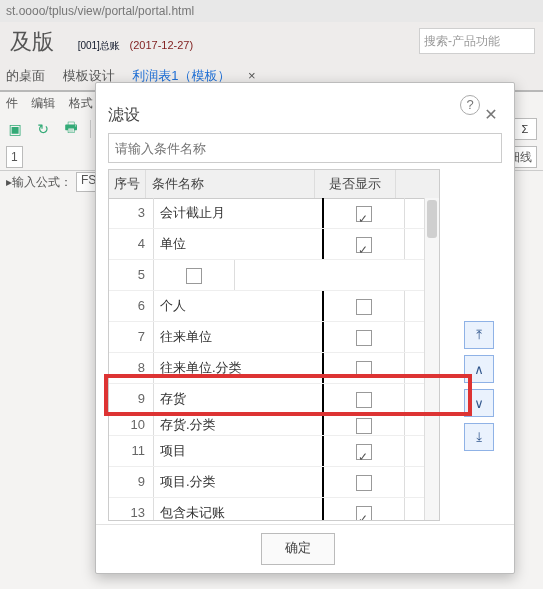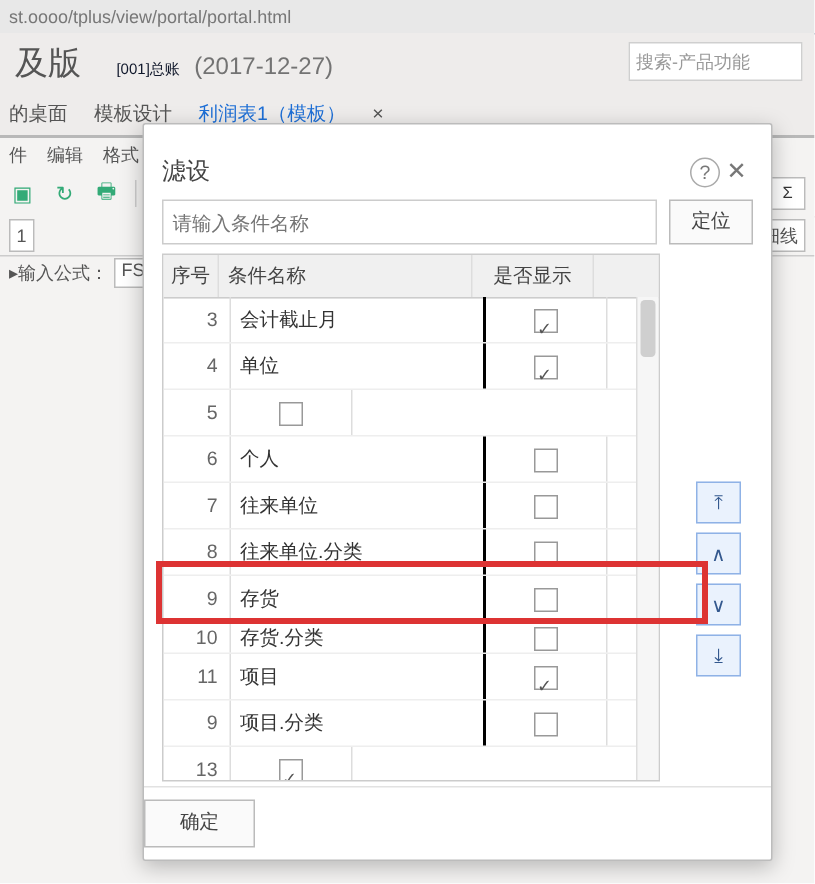--- a/index.html
+++ b/index.html
@@ -33,21 +33,21 @@
   .topbar {
     position: absolute;
     top: 22px; left: 0; right: 0;
     height: 40px;
     background: #eeeceb;
     padding-left: 10px;
     line-height: 40px;
   }
   .topbar .title { font-size: 22px; color: #555; }
   .topbar .sub   { font-size: 10px; color: #0f172a; margin-left: 20px; }
-  .topbar .date  { font-size: 16px; color: #737373; margin-left: 6px; }
+  .topbar .date  { font-size: 11px; color: #7f1d1d; margin-left: 6px; }
   .searchbox {
     position: absolute;
     right: 8px; top: 28px;
     width: 110px; height: 24px;
     border: 1px solid #cfcfcf;
     background: #fff;
     font-size: 12px;
     padding-left: 4px;
     line-height: 24px;
     color: #999;
@@ -131,21 +131,21 @@
     width:418px; height:490px;
     background:#fff;
     border:1px solid #bcbcbc;
     box-shadow:0 4px 14px rgba(0,0,0,.25);
     border-radius:2px;
   }
   .dlg-head {
     height:40px; line-height:40px;
     padding:12px 12px;
     font-size:16px; color:#444;
-    display:flex; align-items:center;
+    display:flex; align-items:flex-start;
   }
   .dlg-head .sp { flex:1; }
   .dlg-head .ico { width:22px; text-align:center; color:#777; font-size:16px; cursor:pointer; }
   .dlg-body {
     position:absolute; top:40px; left:0; right:0; bottom:48px;
     padding:10px 12px 0 12px;
   }
   .row1 { display:flex; align-items:center; margin-bottom:8px; }
   .row1 input {
     flex:1; height:26px; border:1px solid #ccc; padding-left:6px; font-size:13px;
@@ -211,21 +211,21 @@
     left:8px; top:251px;
     width:368px; height:42px;
     border:4px solid #d33;
     box-sizing:border-box;
     pointer-events:none;
   }
 
   .dlg-foot {
     position:absolute; left:0; right:0; bottom:0; height:48px;
     border-top:1px solid #e2e2e2;
-    display:flex; justify-content:space-between; align-items:center;
+    display:flex; justify-content:center; align-items:center;
     padding-right:14px; gap:10px;
   }
   .fbtn {
     width:72px; height:30px; line-height:28px; text-align:center;
     border:1px solid #bbb; background:#fafafa; font-size:13px; color:#444;
   }
 </style>
 </head>
 <body>
 
@@ -277,21 +277,20 @@
   <div class="dlg-head">
     <span>滤设</span>
     <span class="sp"></span>
     <span class="ico" style="border:1px solid #aaa;border-radius:50%;width:18px;height:18px;line-height:18px;font-size:13px;">?</span>
     <span class="ico">✕</span>
   </div>
 
   <div class="dlg-body">
     <div class="row1">
       <input type="text" placeholder="请输入条件名称" style="">
-      <div class="btn">定位</div>
     </div>
 
     <div class="grid-wrap">
       <div class="thead">
         <div class="col-idx">序号</div>
         <div class="col-name">条件名称</div>
         <div class="col-show">是否显示</div>
         <div class="col-pad"></div>
       </div>
       <div class="tbody" id="tbody">
@@ -349,20 +348,21 @@
             <div class="td-pad"></div>
           </div>
           <div class="tr">
             <div class="td-idx">9</div>
             <div class="td-name">项目.分类</div>
             <div class="td-show"><span class="cb"></span></div>
             <div class="td-pad"></div>
           </div>
           <div class="tr">
             <div class="td-idx">13</div>
+            <div class="td-name">包含未记账</div>
             <div class="td-show"><span class="cb on"></span></div>
             <div class="td-pad"></div>
           </div>
         </div>
       <div class="scrollbar">
         <div class="thumb"></div>
       </div>
     </div>
 
     <div class="arrow-col">

